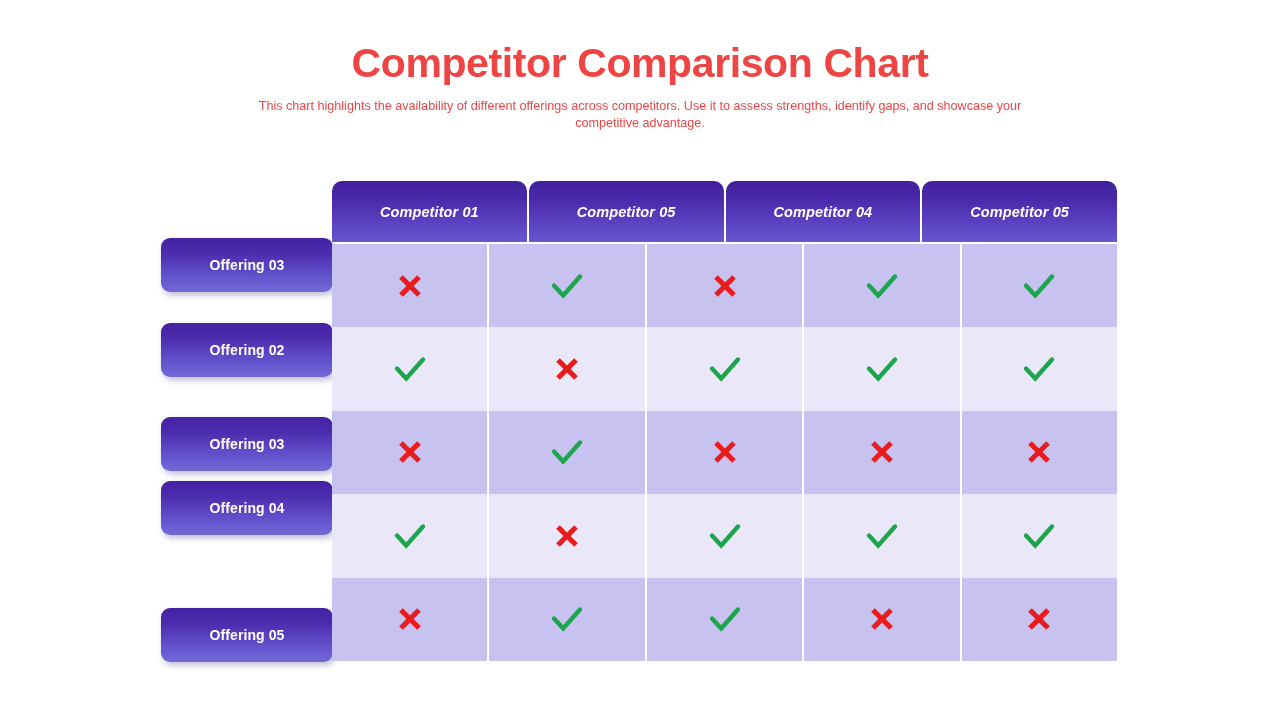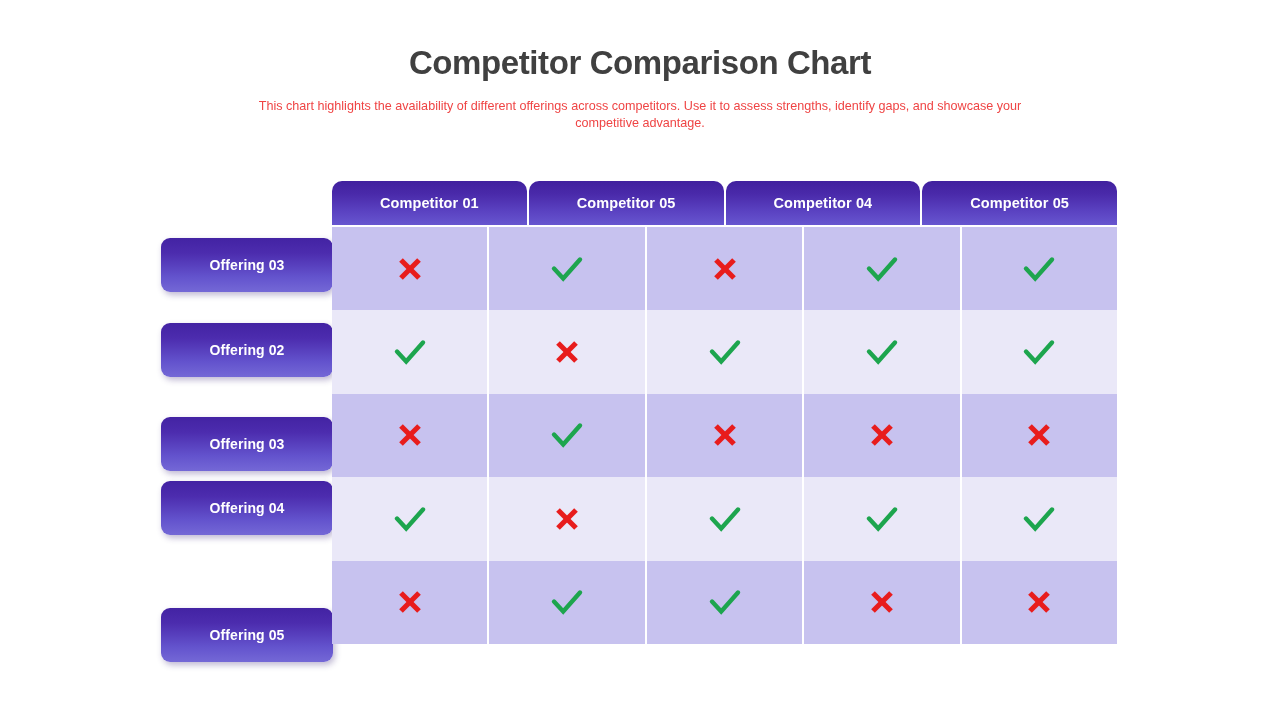--- a/index.html
+++ b/index.html
@@ -22,23 +22,23 @@
   
   #title-block {
     position: absolute;
     top: 38px;
     left: 0;
     width: 1280px;
     text-align: center;
   }
 
   #page-title {
-    font-size: 33px;
+    font-size: 41px;
     font-weight: 700;
-    color: #404040;
+    color: #ef4444;
     letter-spacing: -0.4px;
     line-height: 50px;
     font-family: "Liberation Sans", sans-serif;
   }
 
   #page-subtitle {
     margin: 10px auto 0 auto;
     width: 800px;
     font-size: 12.6px;
     line-height: 17px;
@@ -87,22 +87,23 @@
   
   #comparison-table {
     position: absolute;
     left: 171px;
     top: 0;
     width: 785px;
   }
 
   #header-row {
     display: flex;
-    height: 44px;
+    height: 61px;
     gap: 2px;
+    font-style: italic;
   }
 
   .header-cell {
     flex: 1 1 0;
     border-radius: 10px 10px 0 0;
     background: linear-gradient(180deg, #40209e 0%, #4a2aaa 30%, #5b43c2 70%, #6756cf 100%);
     display: flex;
     align-items: center;
     justify-content: center;
   }

